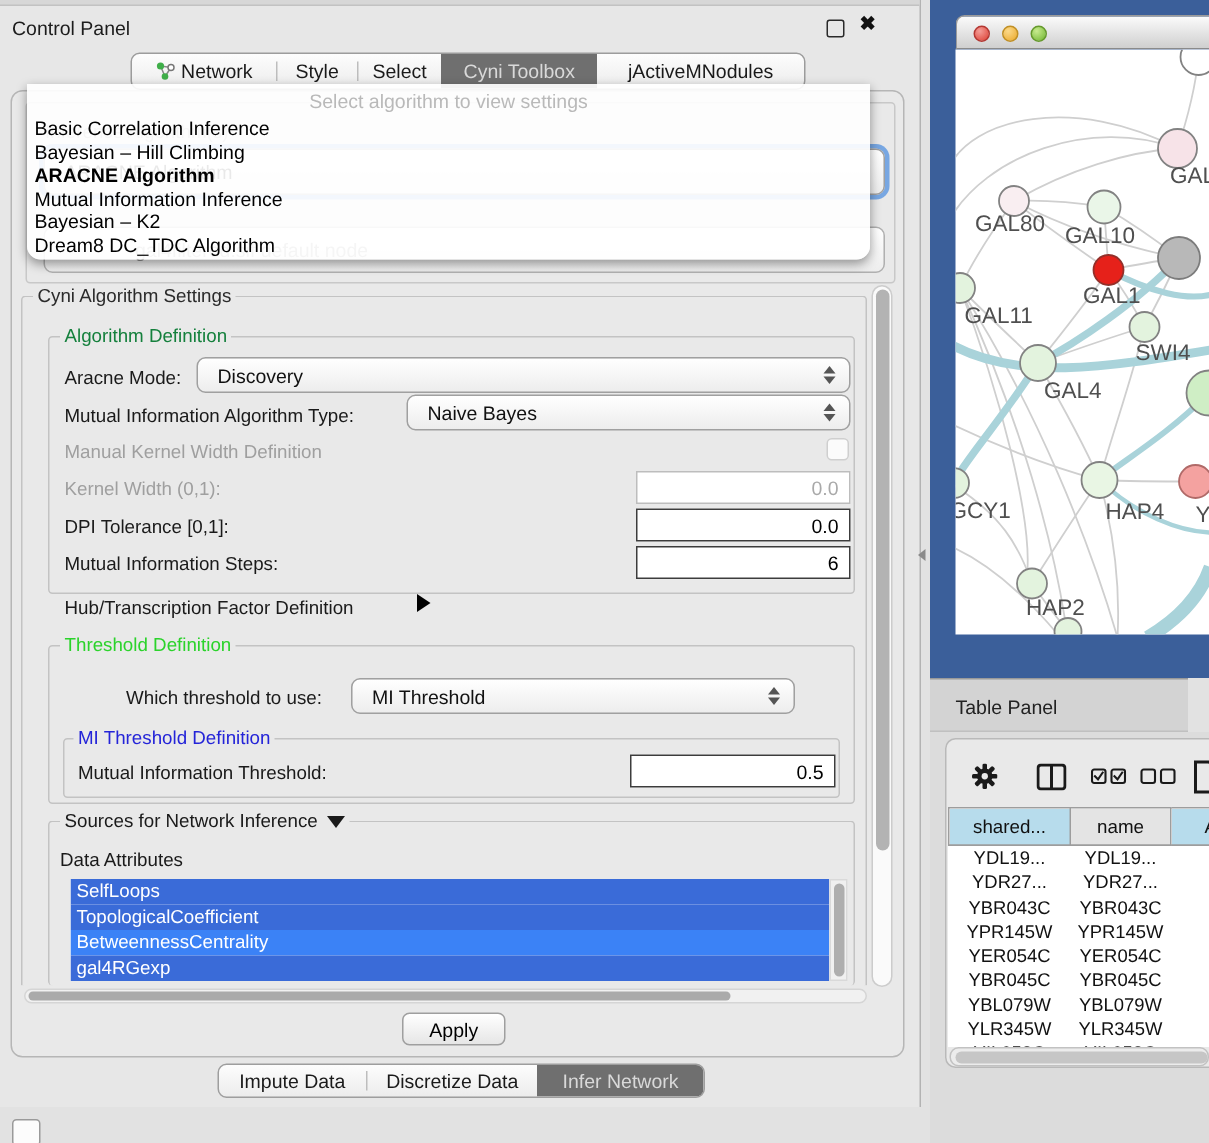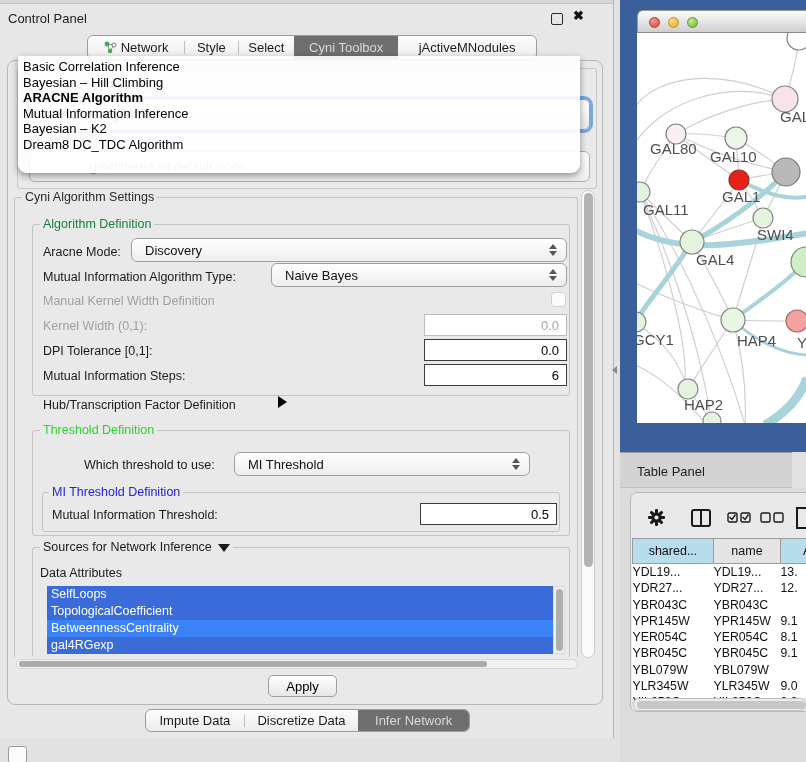--- a/index.html
+++ b/index.html
@@ -72,21 +72,21 @@
   
   #tp-header{left:620px;top:452px;width:172px;height:36px;background:#d3d3d3;border-top:1px solid #9a9a9a;border-bottom:1px solid #c0c0c0;box-sizing:border-box;}
   #tp-header span{position:absolute;left:17px;top:11px;font-size:13px;color:#222;}
   #tp-bg{left:620px;top:488px;width:186px;height:274px;background:#dcdcdc;}
   #tp-box{left:630px;top:492px;width:182px;height:220px;background:#e9e9e9;border:1px solid #b9b9b9;border-radius:7px;box-sizing:border-box;}
   #tp-white{left:632px;top:538px;width:174px;height:160px;background:#fff;}
   .ticon{position:absolute;}
   table.grid{position:absolute;left:632px;top:538px;border-collapse:collapse;font-size:12.3px;color:#111;table-layout:fixed;width:227px;}
   table.grid th{background:#b7dcec;border:1px solid #9d9d9d;height:22px;font-weight:normal;font-size:12.5px;overflow:hidden;white-space:nowrap;}
   table.grid th.gray{background:#e4e4e4;}
-  table.grid td{height:16.3px;line-height:16.3px;padding:0;overflow:hidden;white-space:nowrap;}
+  table.grid td{height:16.3px;line-height:16.3px;padding:0;overflow:hidden;white-space:nowrap;text-align:center;}
   td.c1{padding-left:13px;}
   td.c2{padding-left:8px;}
   td.c3{padding-left:14px;}
   #tp-hsb{left:633px;top:698px;width:173px;height:13px;background:#ececec;border:1px solid #c2c2c2;border-radius:6px;box-sizing:border-box;}
   #tp-hsb .thumb{position:absolute;left:3px;top:1.5px;width:168px;height:8px;background:#c6c6c6;border-radius:4px;}
   #mini-icon{left:8px;top:746px;width:17px;height:16px;border:1px solid #9a9a9a;border-radius:3px;background:#fcfcfc;}
   #divider-arrow{left:612px;top:366px;width:0;height:0;border-right:5px solid #8a8a8a;border-top:4px solid transparent;border-bottom:4px solid transparent;}
 </style>
 </head>
 <body>
@@ -130,20 +130,21 @@
   <div id="grp-inference" class="abs group"></div>
   <div id="lbl-inference" class="abs">Inference Algorithm(s)</div>
   <div id="combo-alg" class="abs combo">
     <span class="ctext">ARACNE Algorithm</span>
   </div>
   <div id="combo-data" class="abs combo">
     <span class="ctext">gal4filtered.sif default node</span>
   </div>
 
   <div id="popup" class="abs">
+    <div class="prompt">Select algorithm to view settings</div>
     <div id="popup-items">
         <div class="pitem">Basic Correlation Inference</div>
         <div class="pitem">Bayesian – Hill Climbing</div>
         <div class="pitem bold">ARACNE Algorithm</div>
         <div class="pitem">Mutual Information Inference</div>
         <div class="pitem">Bayesian – K2</div>
         <div class="pitem">Dream8 DC_TDC Algorithm</div>
       </div>
   </div>
 

